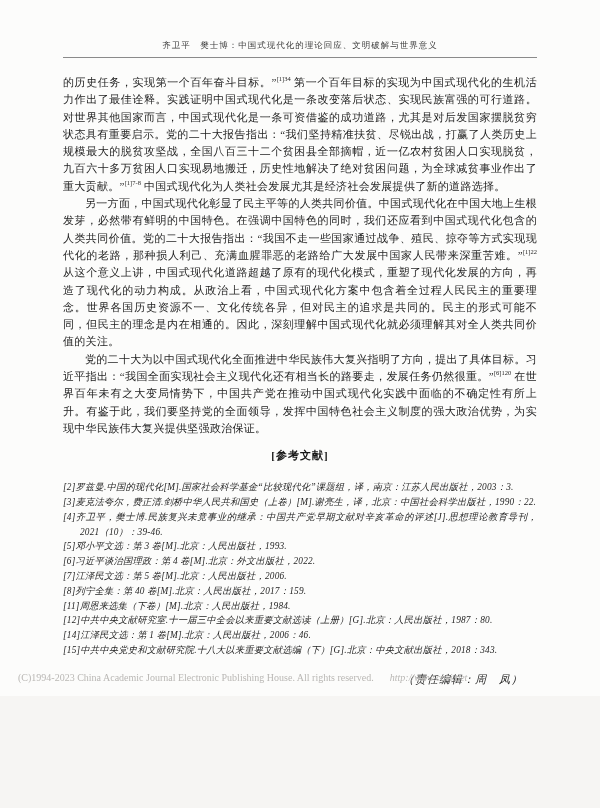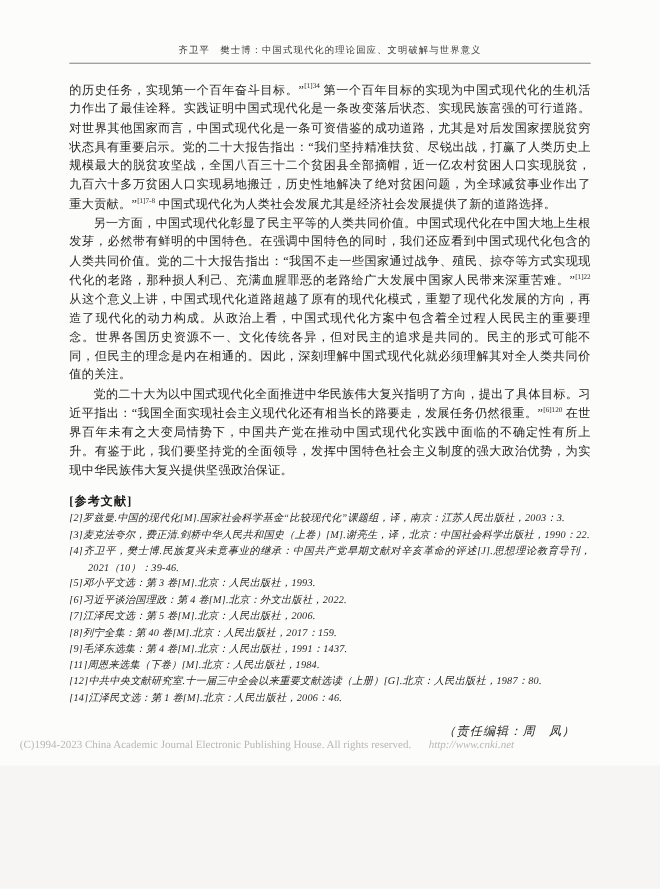--- a/index.html
+++ b/index.html
@@ -40,22 +40,22 @@
   }
   .para.indent{ text-indent:2em; }
   .para sup{
     font-size:6.5px;
     line-height:0;
     vertical-align:super;
     letter-spacing:0;
     color:#1e1e1e;
   }
   .refs-heading{
-    margin:11px 0 2px 0;
-    text-align:left;
+    margin:11px 0 17px 0;
+    text-align:center;
     font-size:11px;
     font-weight:bold;
     letter-spacing:1px;
     color:#171717;
   }
   .ref-list{
     font-size:9.3px;
     line-height:14.8px;
     font-style:italic;
     color:#262626;
@@ -113,24 +113,24 @@
     <div class="refs-heading">[参考文献]</div>
 
     <div class="ref-list">
         <div class="ref-item"><span class="ref-label">[2]</span><span>罗兹曼.中国的现代化[M].国家社会科学基金“比较现代化”课题组，译，南京：江苏人民出版社，2003：3.</span></div>
         <div class="ref-item"><span class="ref-label">[3]</span><span>麦克法夸尔，费正清.剑桥中华人民共和国史（上卷）[M].谢亮生，译，北京：中国社会科学出版社，1990：22.</span></div>
         <div class="ref-item"><span class="ref-label">[4]</span><span>齐卫平，樊士博.民族复兴未竟事业的继承：中国共产党早期文献对辛亥革命的评述[J].思想理论教育导刊，2021（10）：39-46.</span></div>
         <div class="ref-item"><span class="ref-label">[5]</span><span>邓小平文选：第 3 卷[M].北京：人民出版社，1993.</span></div>
         <div class="ref-item"><span class="ref-label">[6]</span><span>习近平谈治国理政：第 4 卷[M].北京：外文出版社，2022.</span></div>
         <div class="ref-item"><span class="ref-label">[7]</span><span>江泽民文选：第 5 卷[M].北京：人民出版社，2006.</span></div>
         <div class="ref-item"><span class="ref-label">[8]</span><span>列宁全集：第 40 卷[M].北京：人民出版社，2017：159.</span></div>
-        <div class="ref-item"><span class="ref-label">[9]</span><span>毛泽东选集：第 4 卷[M].北京：人民出版社，1991：1437.</span></div>
         <div class="ref-item"><span class="ref-label">[11]</span><span>周恩来选集（下卷）[M].北京：人民出版社，1984.</span></div>
         <div class="ref-item"><span class="ref-label">[12]</span><span>中共中央文献研究室.十一届三中全会以来重要文献选读（上册）[G].北京：人民出版社，1987：80.</span></div>
         <div class="ref-item"><span class="ref-label">[14]</span><span>江泽民文选：第 1 卷[M].北京：人民出版社，2006：46.</span></div>
+        <div class="ref-item"><span class="ref-label">[15]</span><span>中共中央党史和文献研究院.十八大以来重要文献选编（下）[G].北京：中央文献出版社，2018：343.</span></div>
       </div>
 
     <div class="editor-note">（责任编辑：周　凤）</div>
   </div>
 
   <div class="page-number">31</div>
 
   <div class="footer">
     <span>(C)1994-2023 China Academic Journal Electronic Publishing House. All rights reserved.</span><span class="footer-url">http://www.cnki.net</span>
   </div>

